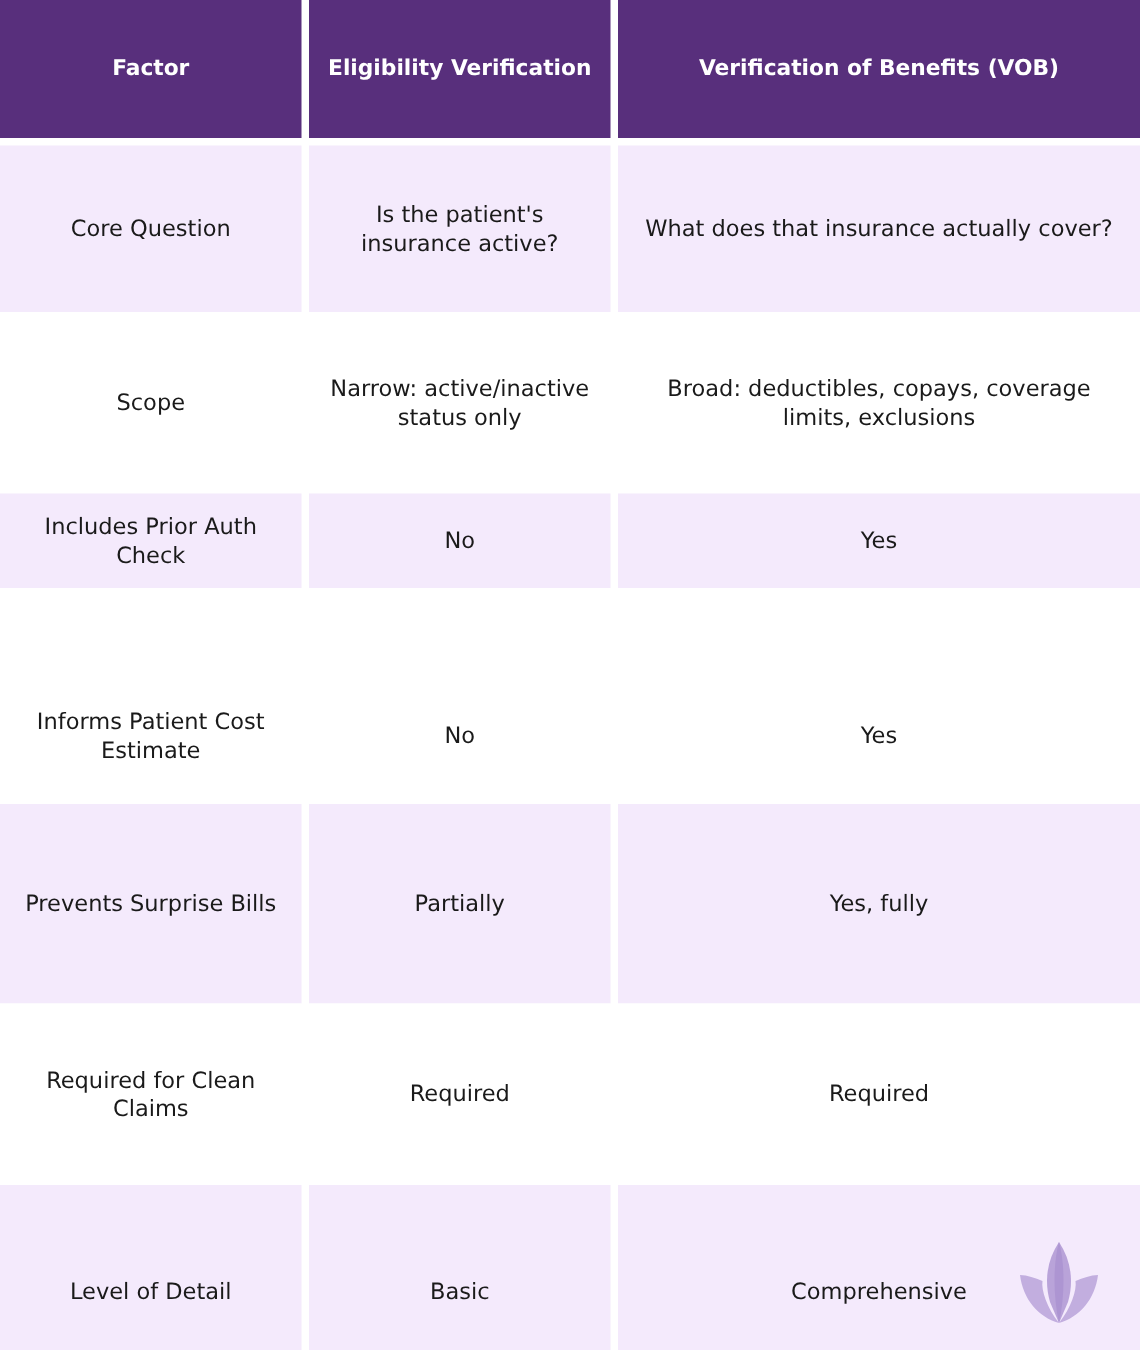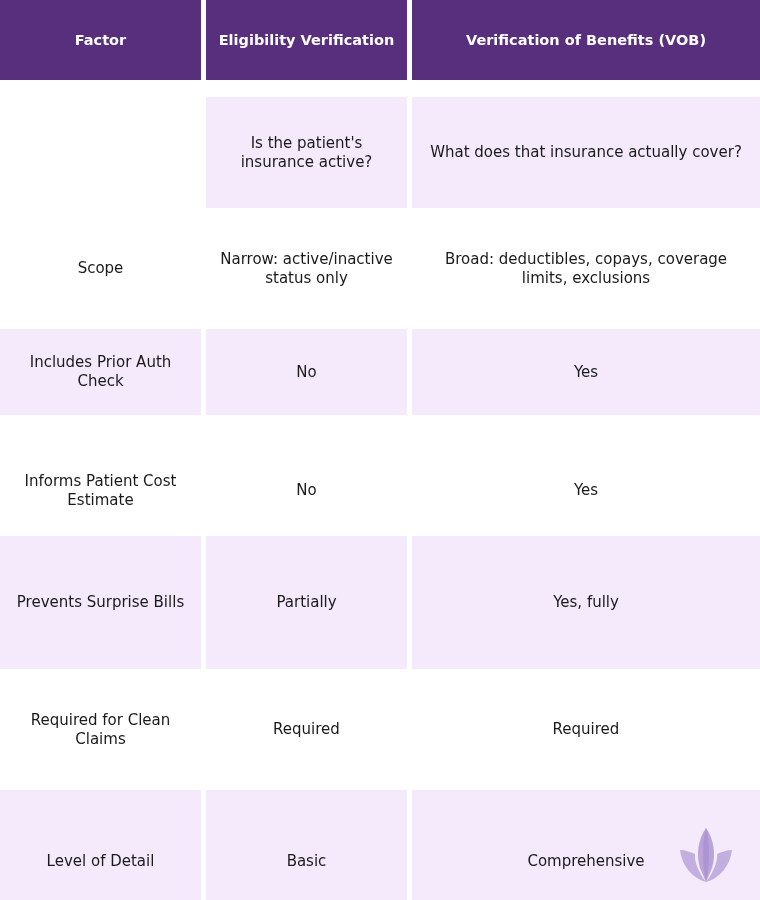--- a/index.html
+++ b/index.html
@@ -20,38 +20,39 @@
     .c2 { left: 412px; width: 348px; }
     .header .cell { background: #582f7c; color: #ffffff; font-weight: bold; font-size: 14.5px; }
     .shaded .cell { background: #f4eafc; }
     .plain .cell { background: #ffffff; }
     .logo { position: absolute; left: 678px; top: 826px; width: 56px; height: 58px; }
   </style>
 </head>
 <body>
 
 <div class="table">
-  <div class="row header" style="top:0;height:80px;border-radius:14px;">
+  <div class="row header" style="top:0;height:92px;border-radius:14px;">
     <div class="cell c0">Factor</div>
     <div class="cell c1">Eligibility Verification</div>
     <div class="cell c2">Verification of Benefits (VOB)</div>
   </div>
 
   <div class="row shaded" style="top:97px;height:111px;">
+    <div class="cell c0">Core Question</div>
     <div class="cell c1" style="padding:0 24px;">Is the patient's insurance active?</div>
     <div class="cell c2" style="padding:0 2px;">What does that insurance actually cover?</div>
   </div>
 
   <div class="row plain" style="top:208px;height:121px;border-radius:12px;">
     <div class="cell c0">Scope</div>
     <div class="cell c1" style="padding:0 4px;">Narrow: active/inactive status only</div>
     <div class="cell c2" style="padding:0 20px;">Broad: deductibles, copays, coverage limits, exclusions</div>
   </div>
 
-  <div class="row shaded" style="top:329px;height:86px;">
+  <div class="row shaded" style="top:329px;height:63px;">
     <div class="cell c0" style="padding:0 20px;">Includes Prior Auth Check</div>
     <div class="cell c1">No</div>
     <div class="cell c2">Yes</div>
   </div>
 
   <div class="row plain" style="top:415px;height:121px;margin-top:15px;">
     <div class="cell c0" style="padding:0 14px;">Informs Patient Cost Estimate</div>
     <div class="cell c1">No</div>
     <div class="cell c2">Yes</div>
   </div>

